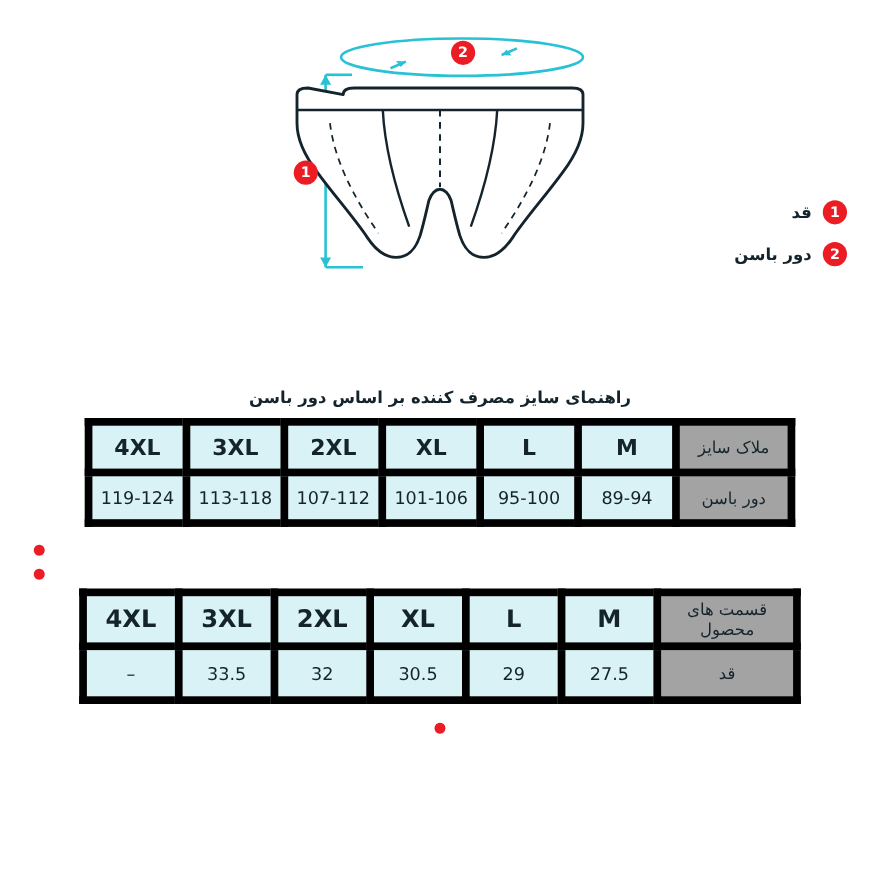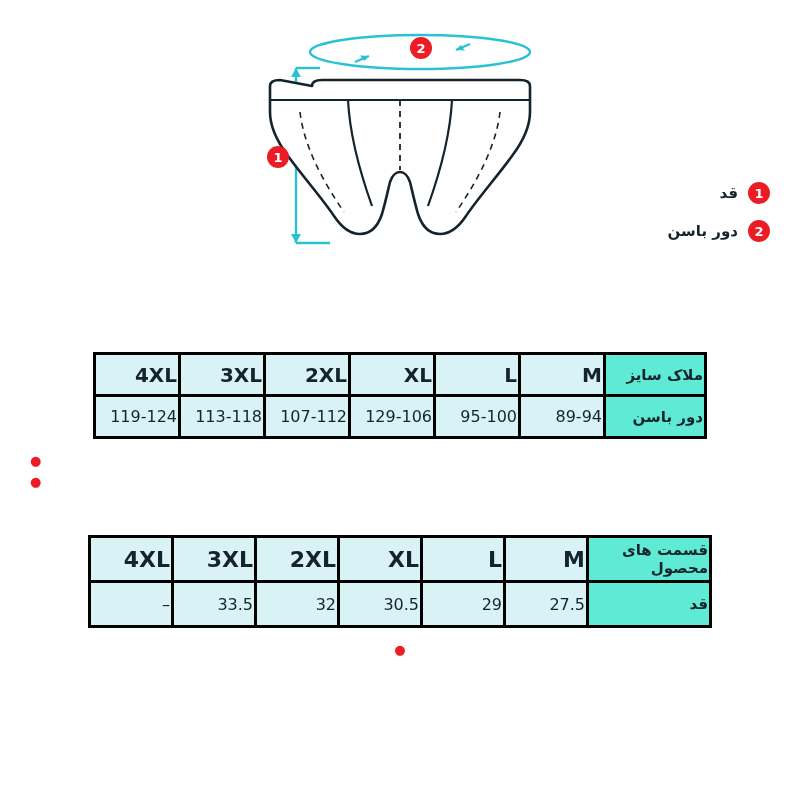--- a/index.html
+++ b/index.html
@@ -99,33 +99,33 @@
     margin: 0 0 10px 0;
   }
 
   table.sizetable {
     border-collapse: collapse;
     margin: 0 auto;
     direction: rtl;
     background: #ffffff;
   }
   table.sizetable td {
-    border: 3px solid #000000;
-    text-align: right;
+    border: 7px solid #000000;
+    text-align: center;
     vertical-align: middle;
     color: #15242c;
     background: #d9f2f5;
   }
   table.sizetable td.headcell {
     background: #d9f2f5;
     font-weight: bold;
   }
   table.sizetable td.rowlabel {
-    background: #5eead4;
-    font-weight: bold;
+    background: #a3a3a3;
+    font-weight: normal;
   }
 
   
   .t1 td { height: 37px; }
   .t1 td.rowlabel { width: 96px; font-size: 15px; }
   .t1 td.size { width: 80px; font-size: 20px; }
   .t1 td.val { width: 80px; font-size: 16px; }
 
   
   .t2 td { height: 40px; }
@@ -218,37 +218,38 @@
         <span class="legend-label">قد</span>
       </div>
       <div class="legend-row">
         <span class="legend-badge">2</span>
         <span class="legend-label">دور باسن</span>
       </div>
     </div>
   </div>
 
   <div class="section sec1">
+    <p class="sec-title">راهنمای سایز مصرف کننده بر اساس دور باسن</p>
 
     <table class="sizetable t1">
       <tbody>
         <tr>
           <td class="rowlabel">ملاک سایز</td>
           <td class="size headcell">M</td>
           <td class="size headcell">L</td>
           <td class="size headcell">XL</td>
           <td class="size headcell">2XL</td>
           <td class="size headcell">3XL</td>
           <td class="size headcell">4XL</td>
         </tr>
         <tr>
           <td class="rowlabel">دور باسن</td>
           <td class="val">89-94</td>
           <td class="val">95-100</td>
-          <td class="val">129-106</td>
+          <td class="val">101-106</td>
           <td class="val">107-112</td>
           <td class="val">113-118</td>
           <td class="val">119-124</td>
         </tr>
       </tbody>
     </table>
 
     <div class="notes">
       <div class="note">
         <span class="dot">●</span>

